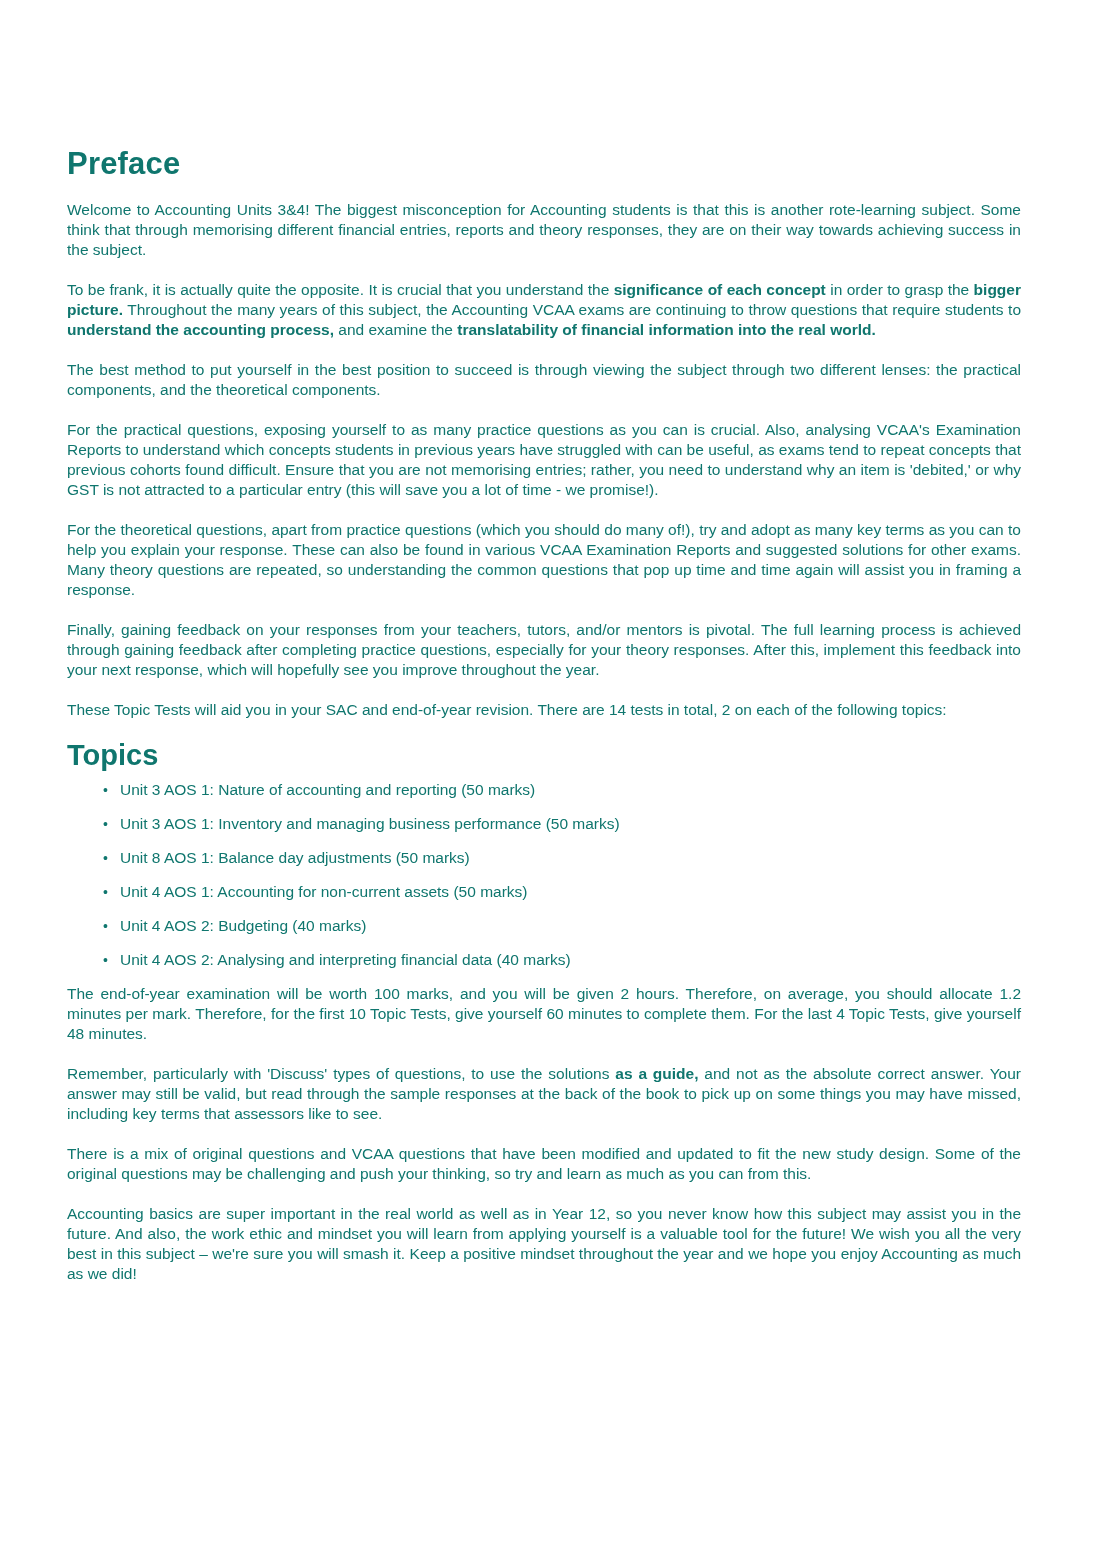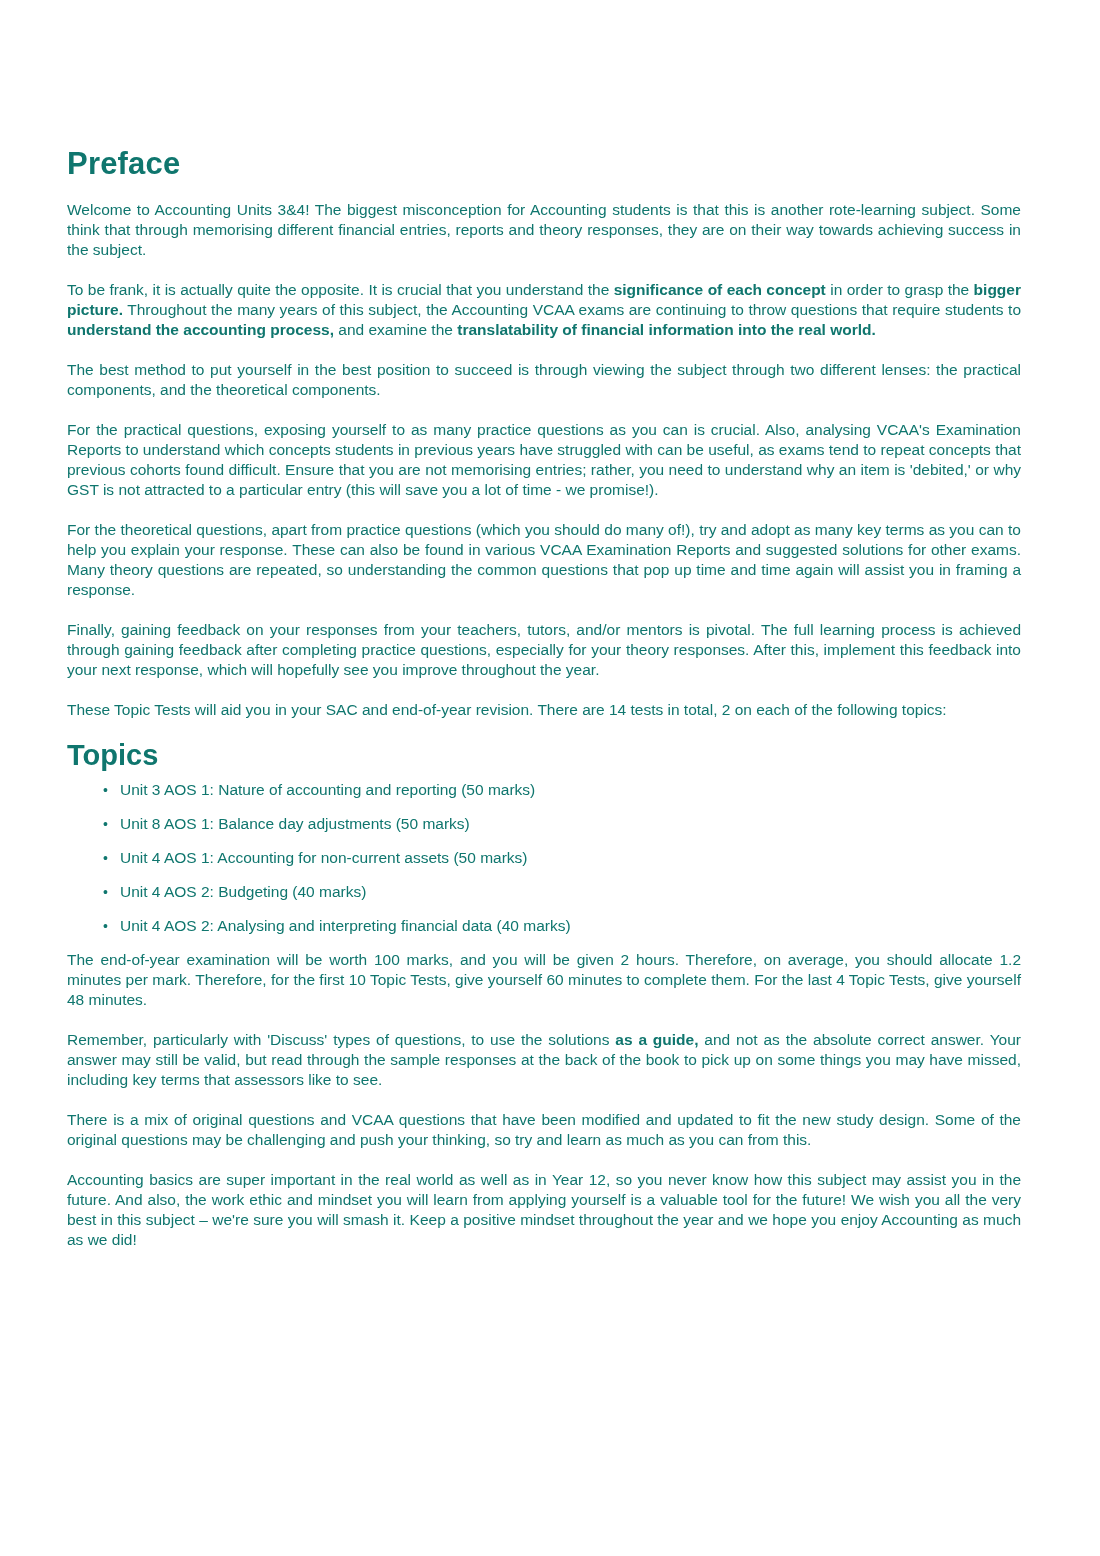--- a/index.html
+++ b/index.html
@@ -85,20 +85,21 @@
         <p class="para"><span>For the practical questions, exposing yourself to as many practice questions as you can is crucial. Also, analysing VCAA's Examination Reports to understand which concepts students in previous years have struggled with can be useful, as exams tend to repeat concepts that previous cohorts found difficult. Ensure that you are not memorising entries; rather, you need to understand why an item is 'debited,' or why GST is not attracted to a particular entry (this will save you a lot of time - we promise!).</span></p>
         <p class="para"><span>For the theoretical questions, apart from practice questions (which you should do many of!), try and adopt as many key terms as you can to help you explain your response. These can also be found in various VCAA Examination Reports and suggested solutions for other exams. Many theory questions are repeated, so understanding the common questions that pop up time and time again will assist you in framing a response.</span></p>
         <p class="para"><span>Finally, gaining feedback on your responses from your teachers, tutors, and/or mentors is pivotal. The full learning process is achieved through gaining feedback after completing practice questions, especially for your theory responses. After this, implement this feedback into your next response, which will hopefully see you improve throughout the year.</span></p>
         <p class="para"><span>These Topic Tests will aid you in your SAC and end-of-year revision. There are 14 tests in total, 2 on each of the following topics:</span></p>
       </div>
 
     <h2 class="topics-heading">Topics</h2>
 
     <ul class="topics-list">
         <li>Unit 3 AOS 1: Nature of accounting and reporting (50 marks)</li>
+        <li>Unit 3 AOS 1: Inventory and managing business performance (50 marks)</li>
         <li>Unit 8 AOS 1: Balance day adjustments (50 marks)</li>
         <li>Unit 4 AOS 1: Accounting for non-current assets (50 marks)</li>
         <li>Unit 4 AOS 2: Budgeting (40 marks)</li>
         <li>Unit 4 AOS 2: Analysing and interpreting financial data (40 marks)</li>
       </ul>
 
     <div>
         <p class="para"><span>The end-of-year examination will be worth 100 marks, and you will be given 2 hours. Therefore, on average, you should allocate 1.2 minutes per mark. Therefore, for the first 10 Topic Tests, give yourself 60 minutes to complete them. For the last 4 Topic Tests, give yourself 48 minutes.</span></p>
         <p class="para"><span>Remember, particularly with 'Discuss' types of questions, to use the solutions </span><b>as a guide,</b><span> and not as the absolute correct answer. Your answer may still be valid, but read through the sample responses at the back of the book to pick up on some things you may have missed, including key terms that assessors like to see.</span></p>
         <p class="para"><span>There is a mix of original questions and VCAA questions that have been modified and updated to fit the new study design. Some of the original questions may be challenging and push your thinking, so try and learn as much as you can from this.</span></p>

